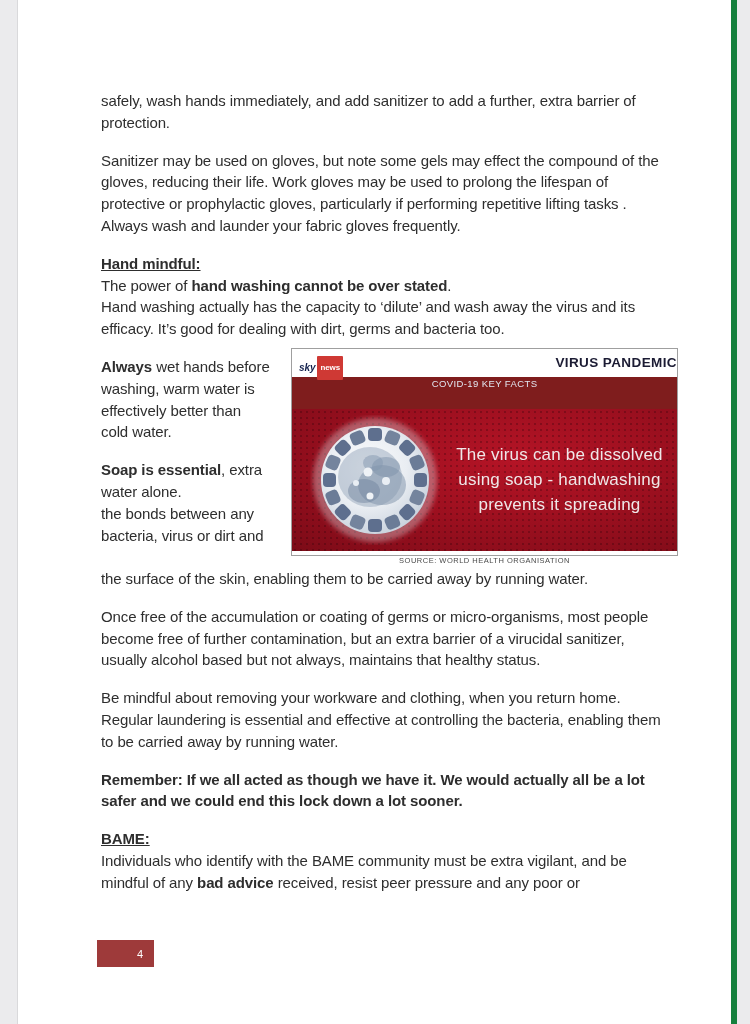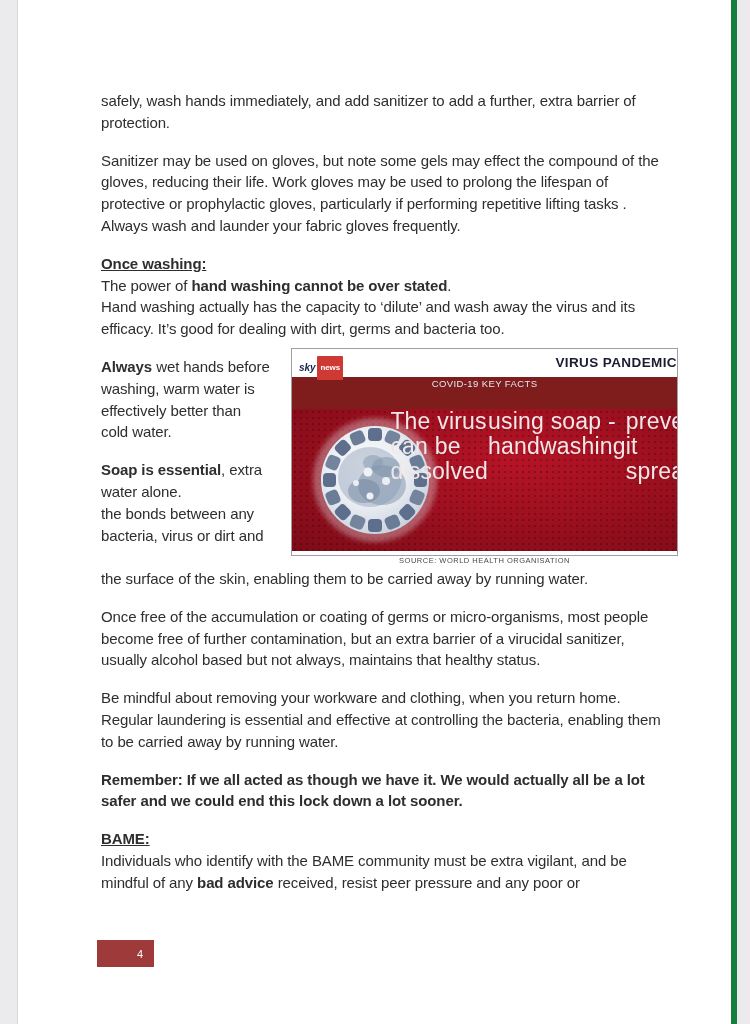--- a/index.html
+++ b/index.html
@@ -64,23 +64,23 @@
   .fig-red {
     height: 142px; position: relative; overflow: hidden;
     background-image:
       radial-gradient(rgba(40,0,8,0.28) 0.8px, transparent 1.4px),
       radial-gradient(ellipse at 58% 36%, #b51426 0%, #a01020 42%, #8a0d1b 78%, #7c0b17 100%);
     background-size: 6px 6px, 100% 100%;
   }
   .virus-svg { position: absolute; left: 18px; top: 6px; }
   .fig-msg {
     position: absolute; left: 158px; right: 8px; top: 0; height: 100%;
-    display: flex; flex-direction: row; justify-content: center;
-    text-align: left;
-    color: #f0e7e8; font-size: 23px; line-height: 25px;
+    display: flex; flex-direction: column; justify-content: center;
+    text-align: center;
+    color: #f0e7e8; font-size: 17px; line-height: 25px;
     letter-spacing: 0.2px;
   }
   .fig-source {
     height: 20px; line-height: 20px; text-align: center;
     font-size: 7.5px; color: #4a4a4a; letter-spacing: 0.5px;
   }
   .page-num {
     position: absolute; left: 79px; top: 940px;
     width: 57px; height: 27px;
     background: #9e3a3a; color: #ffffff;
@@ -92,21 +92,21 @@
 </head>
 <body>
 
 <div class="page">
   <div class="content">
 
     <p>safely, wash hands immediately, and add sanitizer to add a further, extra barrier of protection.</p>
 
     <p>Sanitizer may be used on gloves, but note some gels may effect the compound of the gloves, reducing their life. Work gloves may be used to prolong the lifespan of protective or prophylactic gloves, particularly if performing repetitive lifting tasks . Always wash and launder your fabric gloves frequently.</p>
 
-    <div class="hd">Once washing:</div>
+    <div class="hd">Hand mindful:</div>
 
     <p class="nm"><span>The power of </span><b>hand washing cannot be over stated</b><span>.</span></p>
 
     <p>Hand washing actually has the capacity to ‘dilute’ and wash away the virus and its efficacy. It’s good for dealing with dirt, germs and bacteria too.</p>
 
     <div class="media-row">
       <div class="col">
         <div class="line"><b>Always</b><span> wet hands before</span></div>
         <div class="line">washing, warm water is</div>
         <div class="line">effectively better than</div>

